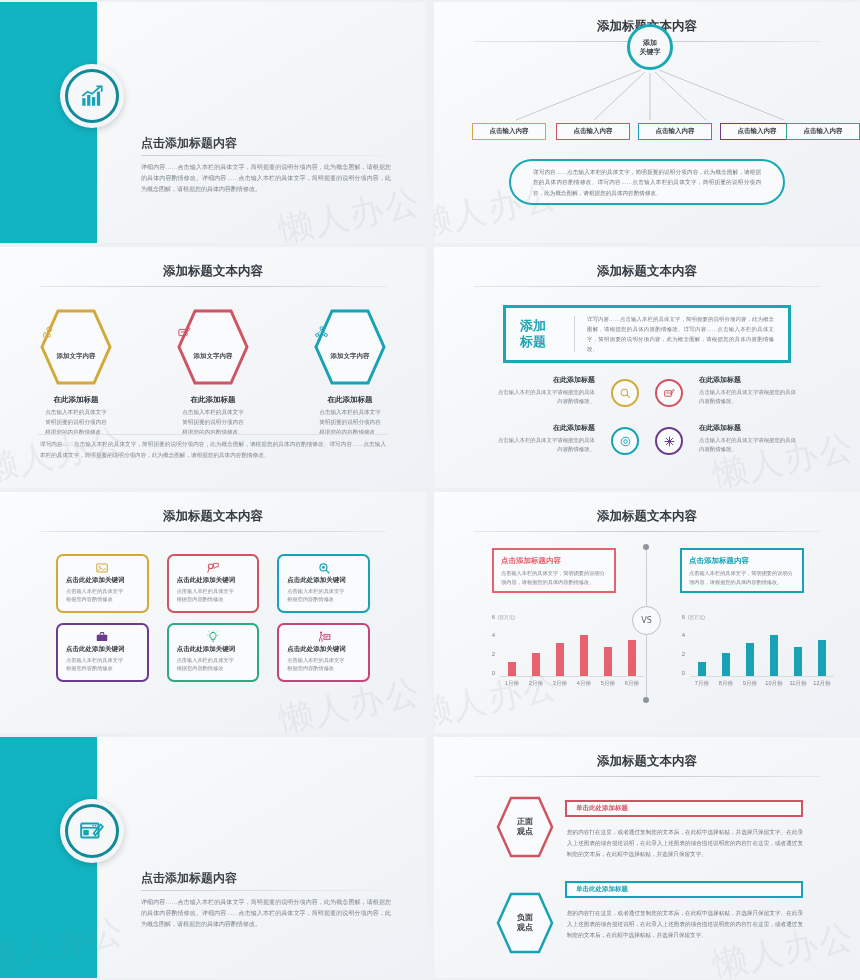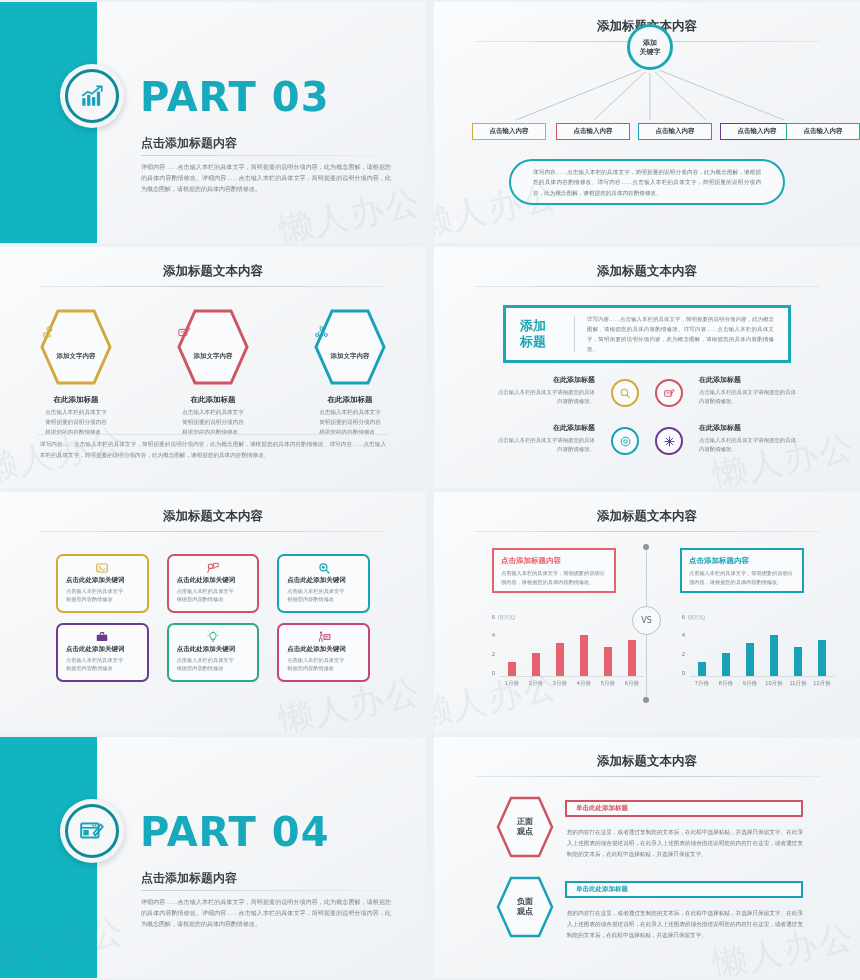--- a/index.html
+++ b/index.html
@@ -185,21 +185,20 @@
         <svg width="26" height="26" viewBox="0 0 24 24">
           <rect x="3" y="14" width="3" height="7" fill="#17a2b8"></rect>
           <rect x="7.5" y="11" width="3" height="10" fill="#17a2b8"></rect>
           <rect x="12" y="13" width="3" height="8" fill="#17a2b8"></rect>
           <rect x="16.5" y="8" width="3" height="13" fill="#17a2b8"></rect>
           <path d="M3 12 L8 8 L12 10 L20 3" stroke="#17a2b8" stroke-width="1.6" fill="none"></path>
           <path d="M16 3 L21 3 L21 8" stroke="#17a2b8" stroke-width="1.6" fill="none"></path>
         </svg>
       </div>
     </div>
-    <div class="part-title">PART 03</div>
     <div class="part-sub">点击添加标题内容</div>
     <div class="part-rule"></div>
     <div class="part-body">详细内容……点击输入本栏的具体文字，简明扼要的说明分项内容，此为概念图解，请根据您的具体内容酌情修改。详细内容……点击输入本栏的具体文字，简明扼要的说明分项内容，此为概念图解，请根据您的具体内容酌情修改。</div>
     <div class="wm">懒人办公</div>
   </div>
 
   <div class="slide">
     <div class="s-title">添加标题文本内容</div>
     <div class="s-rule"></div>
 
@@ -546,21 +545,20 @@
         <svg width="26" height="26" viewBox="0 0 24 24">
           <rect x="2" y="5" width="16" height="13" rx="1" fill="none" stroke="#17a2b8" stroke-width="1.8"></rect>
           <line x1="2" y1="9" x2="18" y2="9" stroke="#17a2b8" stroke-width="1.6"></line>
           <circle cx="13" cy="7" r=".8" fill="#17a2b8"></circle>
           <circle cx="15.3" cy="7" r=".8" fill="#17a2b8"></circle>
           <rect x="4" y="11" width="5" height="5" fill="#17a2b8"></rect>
           <path d="M15 16 L22 8 L20 6 L13.5 14 z" fill="none" stroke="#17a2b8" stroke-width="1.6"></path>
         </svg>
       </div>
     </div>
-    <div class="part-title">PART 04</div>
     <div class="part-sub">点击添加标题内容</div>
     <div class="part-rule"></div>
     <div class="part-body">详细内容……点击输入本栏的具体文字，简明扼要的说明分项内容，此为概念图解，请根据您的具体内容酌情修改。详细内容……点击输入本栏的具体文字，简明扼要的说明分项内容，此为概念图解，请根据您的具体内容酌情修改。</div>
     <div class="wm left">懒人办公</div>
   </div>
 
   <div class="slide">
     <div class="s-title">添加标题文本内容</div>
     <div class="s-rule"></div>
 
@@ -569,21 +567,21 @@
         <polygon points="15,3 43,3 56,32 43,61 15,61 2,32" fill="#fafbfc" stroke="#cf5562" stroke-width="2.5"></polygon>
       </svg>
       <div class="vp-hex-label">
         <span>正面</span>
         <span>观点</span>
       </div>
     </div>
     <div class="vp-bar" style="left:131px; top:63px; width:238px; border-color:#cf5562; color:#cf5562">单击此处添加标题</div>
     <div class="vp-body" style="left:133px; top:90px; width:236px;">您的内容打在这里，或者通过复制您的文本后，在此框中选择粘贴，并选择只保留文字。在此录入上述图表的综合描述说明，在此录入上述图表的综合描述说明您的内容打在这里，或者通过复制您的文本后，在此框中选择粘贴，并选择只保留文字。</div>
 
-    <div class="vp-hex" style="left:62px; top:138px;">
+    <div class="vp-hex" style="left:62px; top:154px;">
       <svg viewBox="0 0 58 64" style="position:absolute;inset:0">
         <polygon points="15,3 43,3 56,32 43,61 15,61 2,32" fill="#fafbfc" stroke="#17a2b8" stroke-width="2.5"></polygon>
       </svg>
       <div class="vp-hex-label">
         <span>负面</span>
         <span>观点</span>
       </div>
     </div>
     <div class="vp-bar" style="left:131px; top:144px; width:238px; border-color:#17a2b8; color:#17a2b8">单击此处添加标题</div>
     <div class="vp-body" style="left:133px; top:171px; width:236px;">您的内容打在这里，或者通过复制您的文本后，在此框中选择粘贴，并选择只保留文字。在此录入上述图表的综合描述说明，在此录入上述图表的综合描述说明您的内容打在这里，或者通过复制您的文本后，在此框中选择粘贴，并选择只保留文字。</div>

